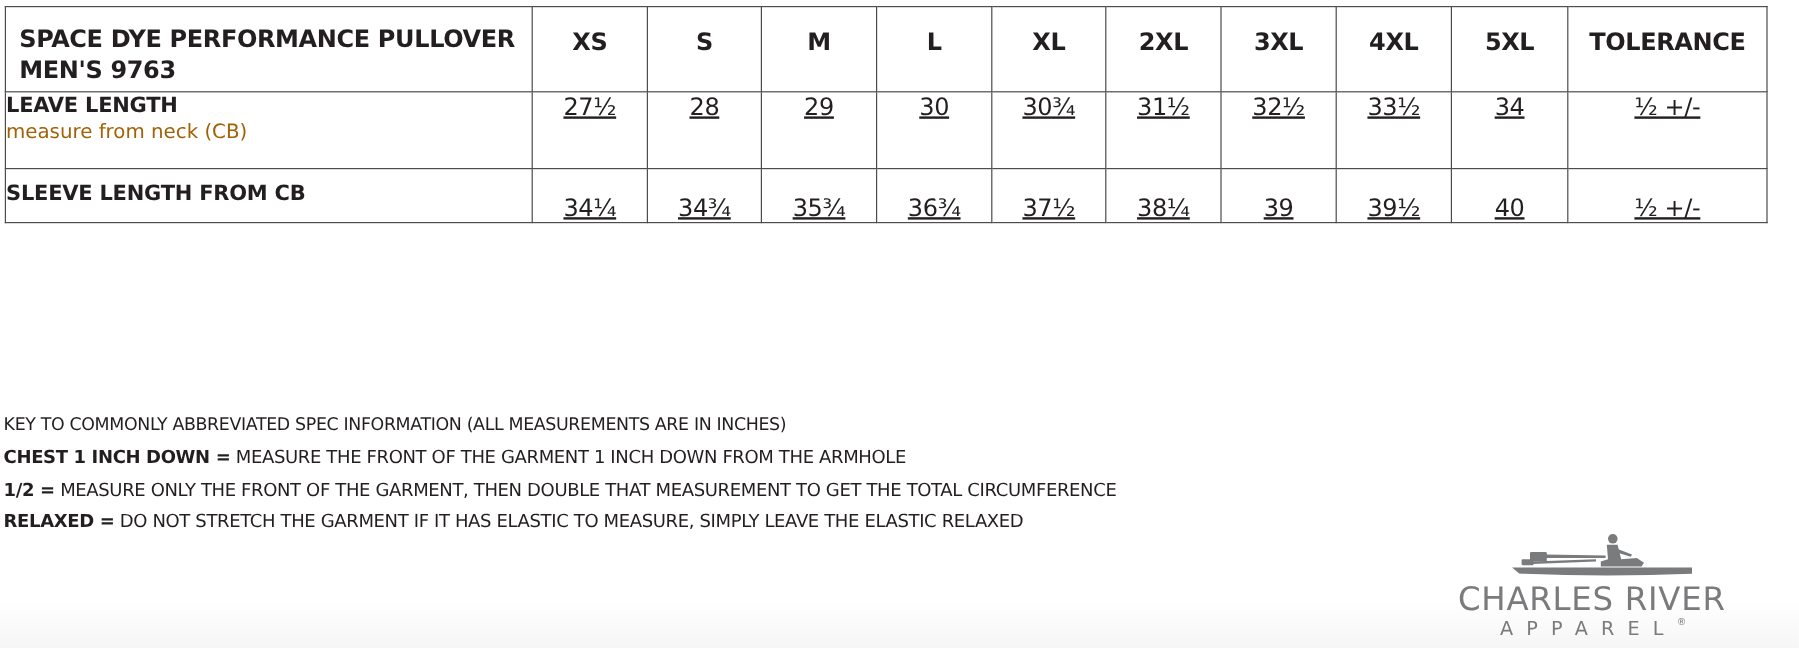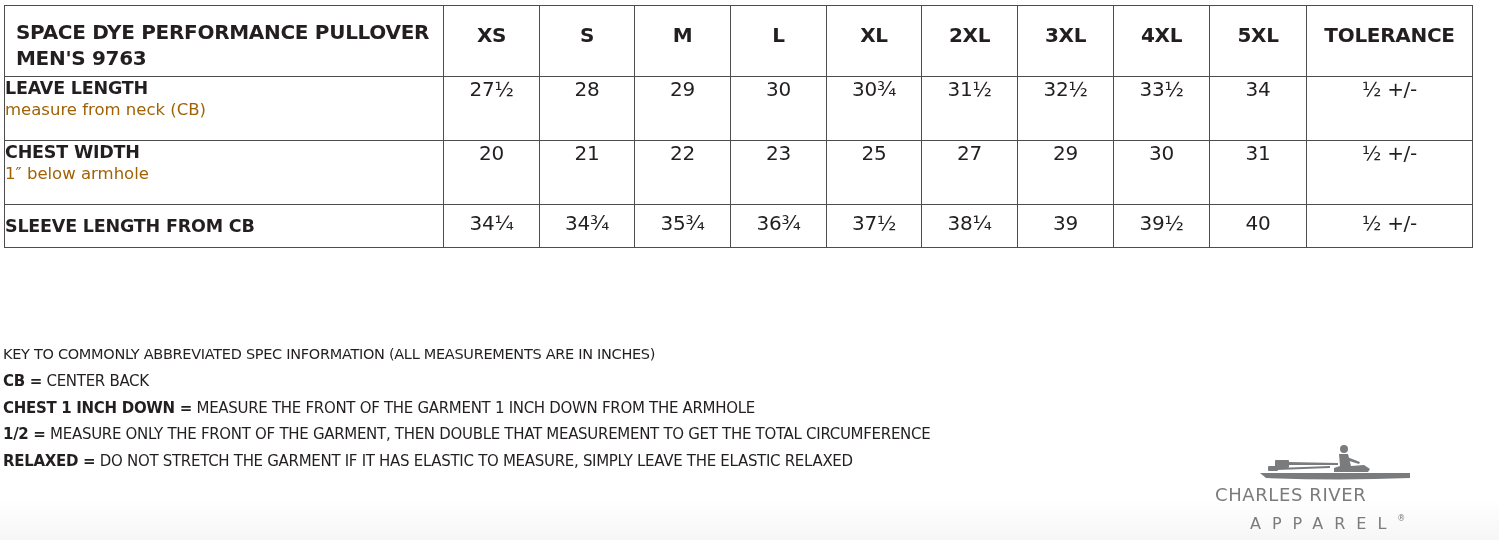--- a/index.html
+++ b/index.html
@@ -27,31 +27,31 @@
     table.spec th.title {
       text-align: left; padding: 13px 0 0 11px; line-height: 26px;
       font-size: 20px;
     }
     tr.hdr { height: 71px; }
     tr.r { height: 64px; }
     tr.r.last { height: 43px; }
     td.lbl { padding: 11px 0 0 11px; }
     td.lbl .main { font-weight: bold; font-size: 17.5px; line-height: 22px; letter-spacing: -0.2px; display:block; }
     td.lbl .sub { font-size: 16.5px; line-height: 22px; display:block; color:#a16207; }
-    td.v { text-align: center; font-size: 20px; padding-top: 13px; letter-spacing: -0.3px; }
-    tr.last td.v { padding-top: 6px; }
+    td.v { text-align: center; font-size: 20px; padding-top: 13px; letter-spacing: -0.3px; text-decoration: underline; }
+    tr.last td.v { padding-top: 20px; }
     tr.last td.lbl { padding-top: 10px; }
     .key { position: absolute; left: 3px; top: 343px; font-size: 15px; letter-spacing: -0.3px; }
     .key .line { height: 26.8px; line-height: 22px; white-space: nowrap; }
     .key .ttl { font-weight: normal; font-size: 14.5px; }
     .key b { font-weight: bold; }
     .key .txt { font-weight: normal; color:#231f20; }
     .logo { position: absolute; left: 1210px; top: 442px; width: 240px; height: 92px; }
     .logo svg { position: absolute; left: 50px; top: 2px; }
-    .logo .brand { position: absolute; left: 5px; top: 42px; font-size: 18px; letter-spacing: 0.6px; color: #7a7b7d; white-space: nowrap; }
+    .logo .brand { position: absolute; left: 5px; top: 42px; font-size: 27px; letter-spacing: 0.6px; color: #7a7b7d; white-space: nowrap; }
     .logo .sub { position: absolute; left: 40px; top: 72px; font-size: 16px; letter-spacing: 11px; color: #7a7b7d; white-space: nowrap; }
     .logo .reg { font-size: 8px; letter-spacing: 0; vertical-align: top; }
   </style>
 </head>
 <body>
 
 <table class="spec">
   <colgroup>
     <col style="width:439px">
     <col style="width:96px">
@@ -93,36 +93,20 @@
     <td class="v">29</td>
     <td class="v">30</td>
     <td class="v">30¾</td>
     <td class="v">31½</td>
     <td class="v">32½</td>
     <td class="v">33½</td>
     <td class="v">34</td>
     <td class="v">½ +/-</td>
   </tr>
 
-  <tr class="r">
-    <td class="lbl">
-      <span class="main">CHEST WIDTH</span>
-      <span class="sub">1″ below armhole</span>
-    </td>
-    <td class="v">20</td>
-    <td class="v">21</td>
-    <td class="v">22</td>
-    <td class="v">23</td>
-    <td class="v">25</td>
-    <td class="v">27</td>
-    <td class="v">29</td>
-    <td class="v">30</td>
-    <td class="v">31</td>
-    <td class="v">½ +/-</td>
-  </tr>
 
 
   <tr class="r last">
     <td class="lbl">
       <span class="main">SLEEVE LENGTH FROM CB</span>
     </td>
     <td class="v">34¼</td>
     <td class="v">34¾</td>
     <td class="v">35¾</td>
     <td class="v">36¾</td>
@@ -131,21 +115,20 @@
     <td class="v">39</td>
     <td class="v">39½</td>
     <td class="v">40</td>
     <td class="v">½ +/-</td>
   </tr>
 </tbody>
   </table>
 
 <div class="key">
   <div class="line ttl">KEY TO COMMONLY ABBREVIATED SPEC INFORMATION (ALL MEASUREMENTS ARE IN INCHES)</div>
-  <div class="line"><b>CB =</b><span class="txt"> CENTER BACK</span></div>
   <div class="line"><b>CHEST 1 INCH DOWN =</b><span class="txt"> MEASURE THE FRONT OF THE GARMENT 1 INCH DOWN FROM THE ARMHOLE</span></div>
   <div class="line"><b>1/2 =</b><span class="txt"> MEASURE ONLY THE FRONT OF THE GARMENT, THEN DOUBLE THAT MEASUREMENT TO GET THE TOTAL CIRCUMFERENCE</span></div>
   <div class="line"><b>RELAXED =</b><span class="txt"> DO NOT STRETCH THE GARMENT IF IT HAS ELASTIC TO MEASURE, SIMPLY LEAVE THE ELASTIC RELAXED</span></div>
 </div>
 
 <div class="logo">
   <svg width="150" height="40" viewBox="0 0 150 40">
     <g fill="#7a7b7d">
 
       <path d="M0 29 L158 29 L152 34 Q80 37 6 34 Z"></path>

